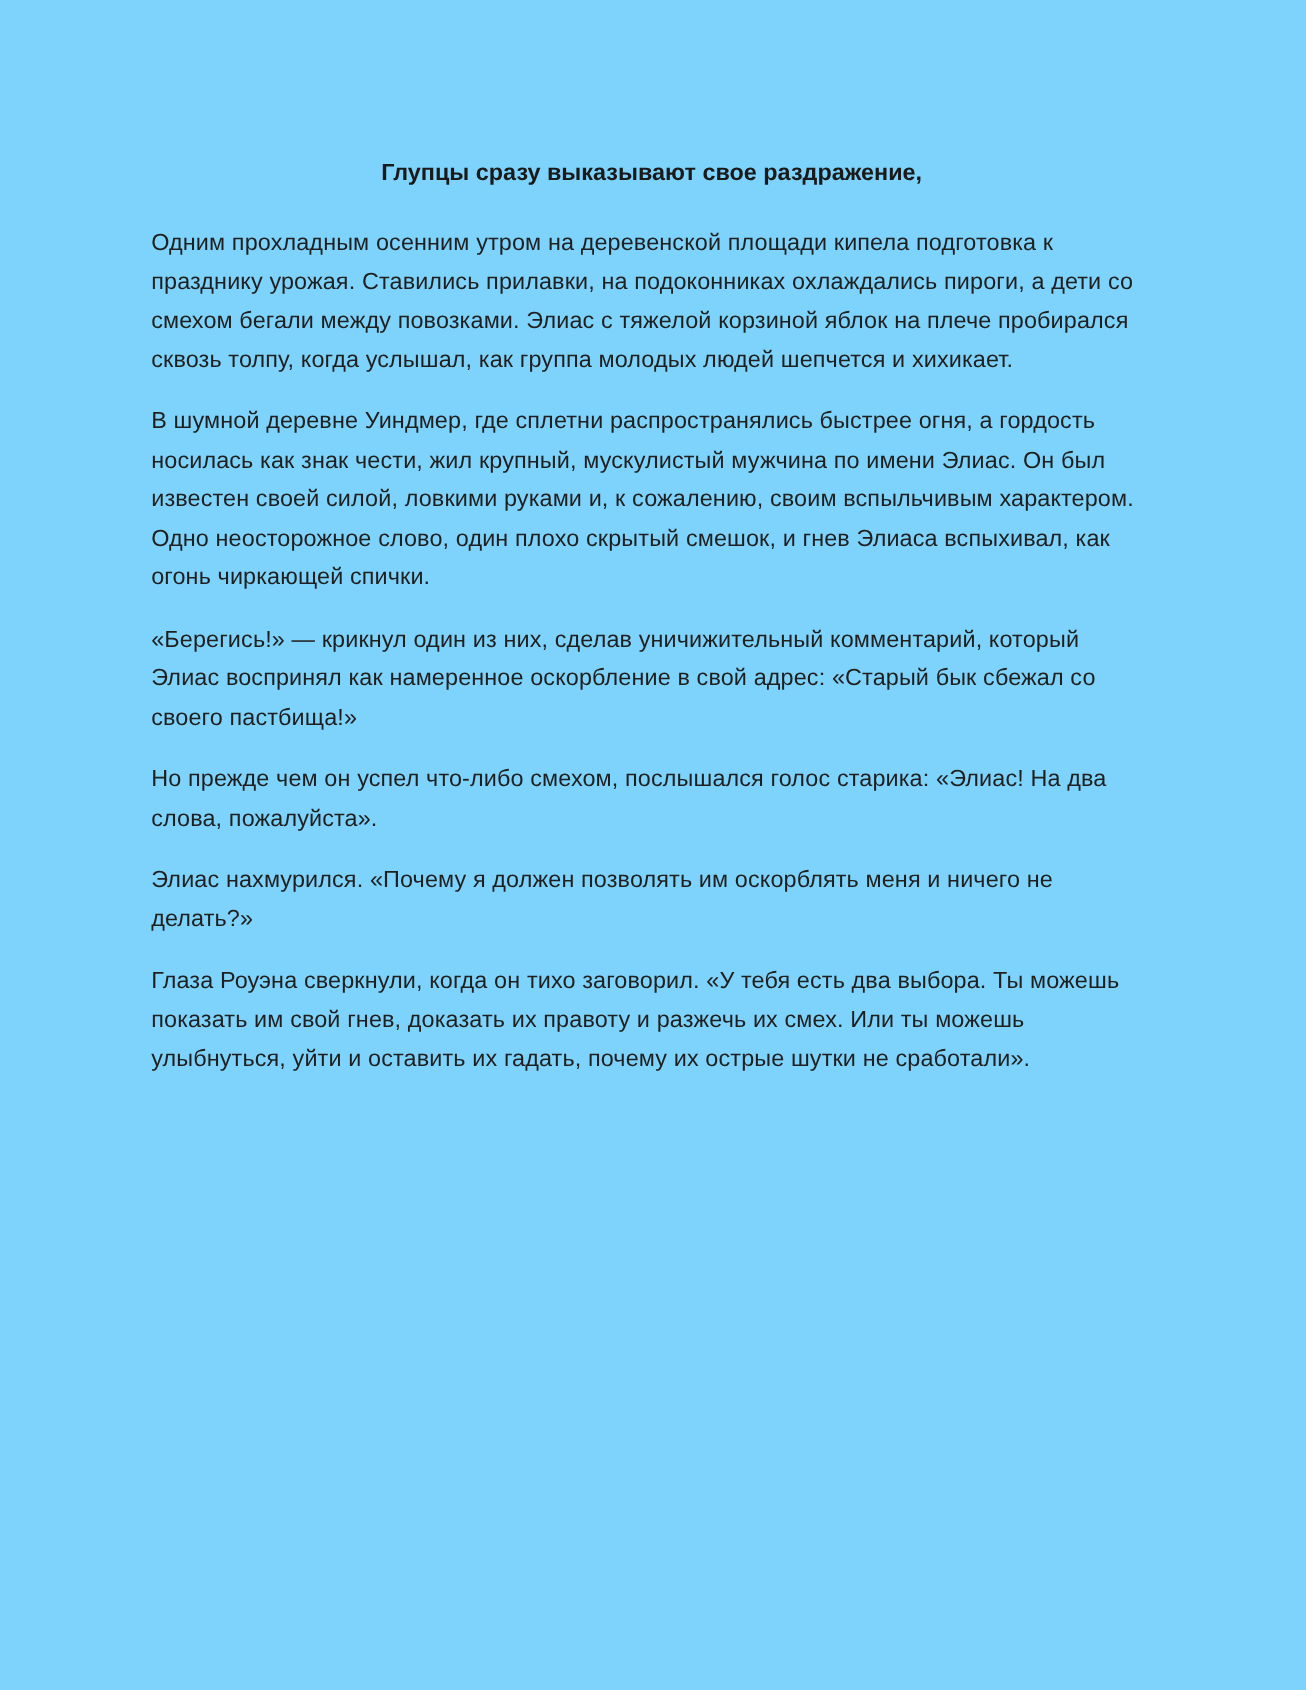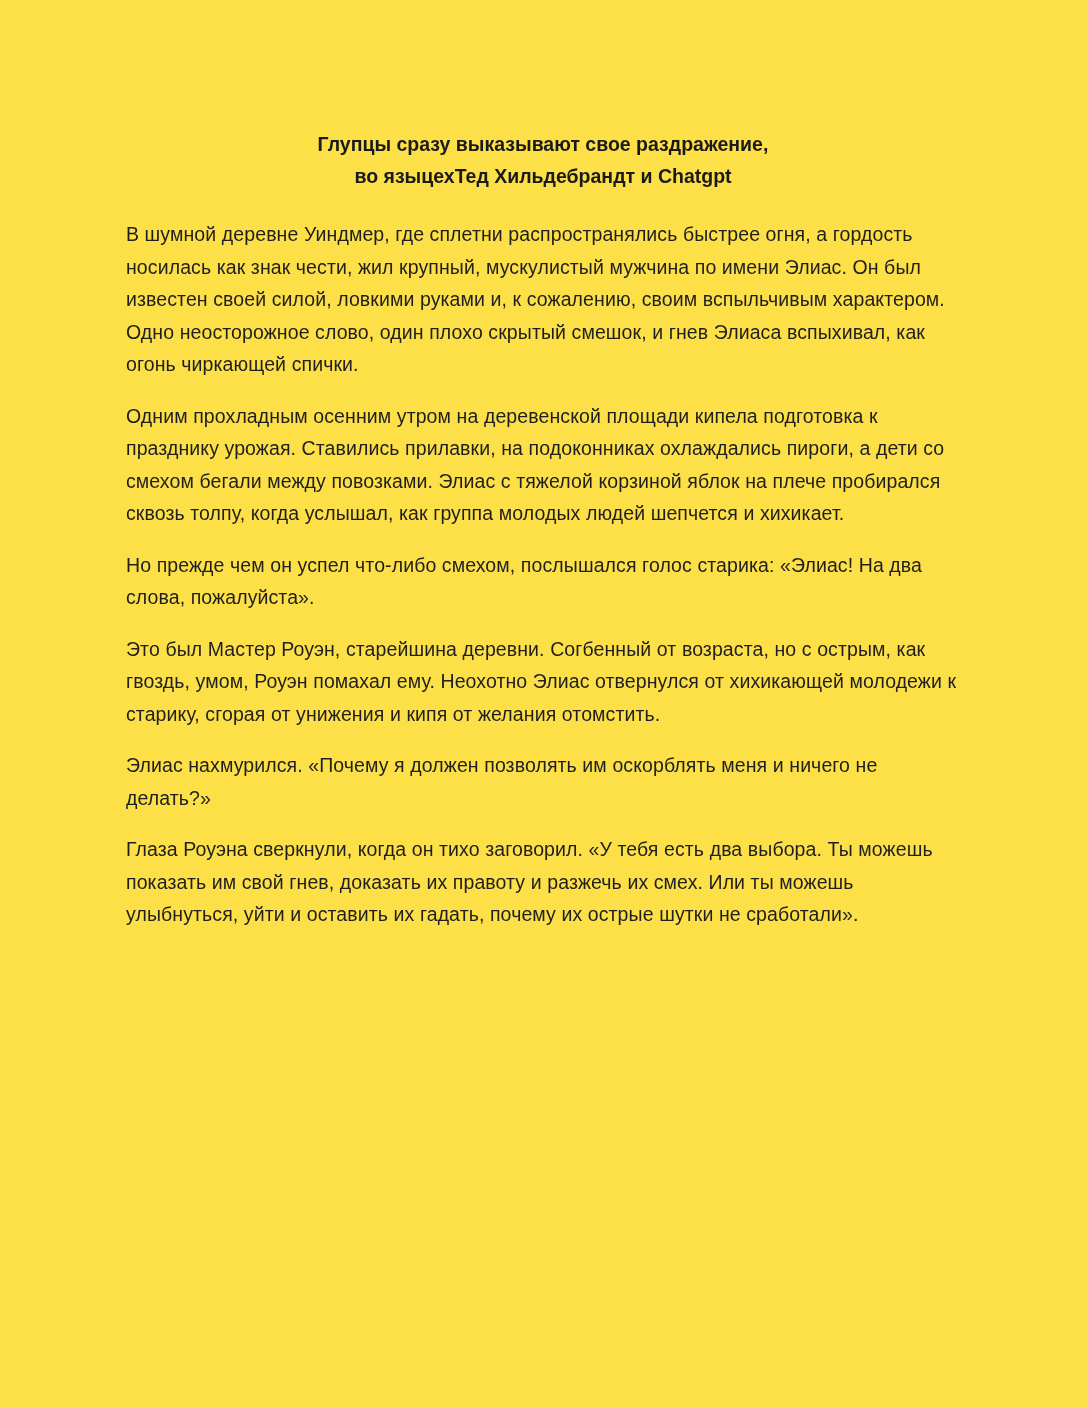--- a/index.html
+++ b/index.html
@@ -12,21 +12,21 @@
     width: 1088px;
     min-height: 1408px;
     font-family: "Liberation Sans", "DejaVu Sans", sans-serif;
     color: #1f1f1f;
     position: relative;
   }
 
   .page {
     width: 1088px;
     min-height: 1408px;
-    background: #fde047;
+    background: #7dd3fc;
     padding: 128px 128px 80px 126px;
   }
 
   .doc-title {
     text-align: center;
     font-weight: bold;
     font-size: 19.5px;
     line-height: 32px;
     margin-bottom: 26px;
     color: #1a1a1a;
@@ -45,25 +45,24 @@
     letter-spacing: 0.1px;
   }
 </style>
 </head>
 <body>
 
 <div class="page">
 
   <div class="doc-title">
     <span class="title-line">Глупцы сразу выказывают свое раздражение,</span>
-    <span class="title-line">во языцехТед Хильдебрандт и Chatgpt</span>
   </div>
 
   <div class="doc-body">
+    <p>Одним прохладным осенним утром на деревенской площади кипела подготовка к празднику урожая. Ставились прилавки, на подоконниках охлаждались пироги, а дети со смехом бегали между повозками. Элиас с тяжелой корзиной яблок на плече пробирался сквозь толпу, когда услышал, как группа молодых людей шепчется и хихикает.</p>
     <p>В шумной деревне Уиндмер, где сплетни распространялись быстрее огня, а гордость носилась как знак чести, жил крупный, мускулистый мужчина по имени Элиас. Он был известен своей силой, ловкими руками и, к сожалению, своим вспыльчивым характером. Одно неосторожное слово, один плохо скрытый смешок, и гнев Элиаса вспыхивал, как огонь чиркающей спички.</p>
-    <p>Одним прохладным осенним утром на деревенской площади кипела подготовка к празднику урожая. Ставились прилавки, на подоконниках охлаждались пироги, а дети со смехом бегали между повозками. Элиас с тяжелой корзиной яблок на плече пробирался сквозь толпу, когда услышал, как группа молодых людей шепчется и хихикает.</p>
+    <p>«Берегись!» — крикнул один из них, сделав уничижительный комментарий, который Элиас воспринял как намеренное оскорбление в свой адрес: «Старый бык сбежал со своего пастбища!»</p>
     <p>Но прежде чем он успел что-либо смехом, послышался голос старика: «Элиас! На два слова, пожалуйста».</p>
-    <p>Это был Мастер Роуэн, старейшина деревни. Согбенный от возраста, но с острым, как гвоздь, умом, Роуэн помахал ему. Неохотно Элиас отвернулся от хихикающей молодежи к старику, сгорая от унижения и кипя от желания отомстить.</p>
     <p>Элиас нахмурился. «Почему я должен позволять им оскорблять меня и ничего не делать?»</p>
     <p>Глаза Роуэна сверкнули, когда он тихо заговорил. «У тебя есть два выбора. Ты можешь показать им свой гнев, доказать их правоту и разжечь их смех. Или ты можешь улыбнуться, уйти и оставить их гадать, почему их острые шутки не сработали».</p>
   </div>
 
 </div>
 
 </body></html>

